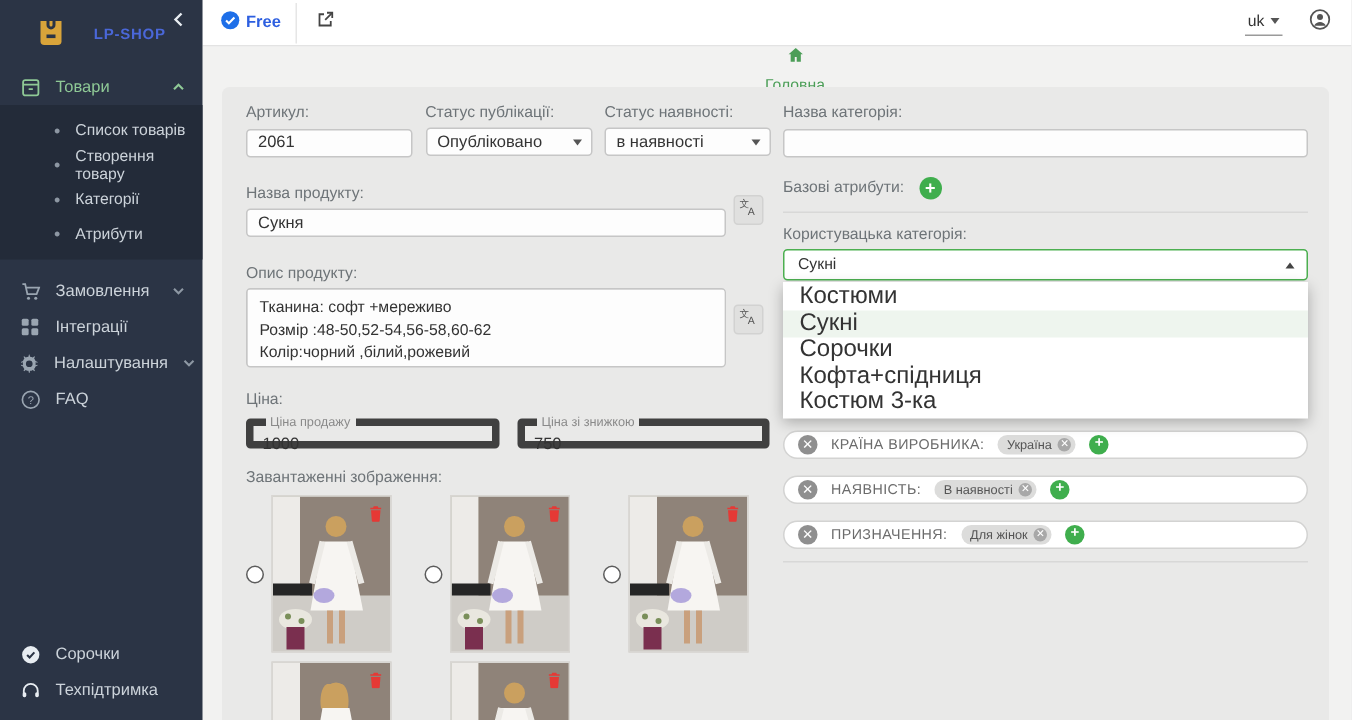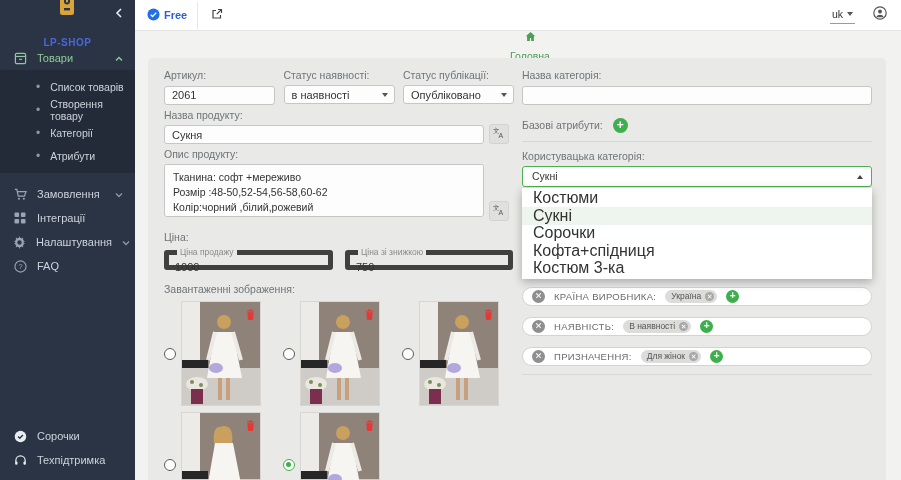--- a/index.html
+++ b/index.html
@@ -3,21 +3,21 @@
 <meta charset="utf-8">
 <style>
   * { box-sizing: border-box; margin: 0; padding: 0; }
   html,body { width: 901px; height: 480px; overflow: hidden; }
   body { font-family: "Liberation Sans", sans-serif; background: #f2f2f1; color: #333; }
   .app { position: relative; width: 901px; height: 480px; display: flex; }
 
   
   .sidebar { width: 135px; min-width: 135px; height: 480px; background: #2b3445; color: #c9d1d9; position: relative; font-size: 11px; }
   .sb-header { height: 46px; position: relative; display: flex; flex-direction: column; align-items: center; justify-content: center; }
-  .sb-logo { display: flex; flex-direction: column; align-items: center; gap: 20px; }
+  .sb-logo { display: flex; flex-direction: row; align-items: center; gap: 20px; }
   .sb-brand { color: #4a67d8; font-weight: bold; font-size: 10px; letter-spacing: .5px; }
   .sb-collapse { position: absolute; right: 12px; top: 8px; color: #e8edf2; cursor: pointer; }
   .sb-item { height: 24px; display: flex; align-items: center; padding: 0 12px 0 13px; gap: 10px; cursor: pointer; }
   .sb-item .lbl { flex: 1; color: #ccd3da; }
   .sb-item .ico { width: 14px; height: 14px; display: flex; align-items: center; justify-content: center; color: #9aa5b1; }
   .sb-item.active .lbl, .sb-item.active .ico, .sb-item.active .chev { color: #8fc996; }
   .chev { color: #8d97a3; }
   .sb-sub { background: #232b39; padding: 5px 0 6px; }
   .sb-subitem { height: 23px; display: flex; align-items: center; padding-left: 36px; gap: 10px; cursor: pointer; color: #ccd3da; font-size: 10.5px; }
   .sb-subitem .dot { color: #8d97a3; font-size: 12px; line-height: 1; }
@@ -44,21 +44,21 @@
   .col-right { flex: 1; }
 
   .f-label { font-size: 10.5px; color: #6e7478; margin-bottom: 4px; display: block; }
   .inp { width: 100%; height: 19px; background: #fdfdfd; border: 1px solid #c6c6c6; border-radius: 3px; font-size: 11px; font-family: "Liberation Sans", sans-serif; color: #333; padding: 0 7px; outline: none; }
   .sel { position: relative; width: 100%; height: 19px; background: #fdfdfd; border: 1px solid #c6c6c6; border-radius: 3px; font-size: 11px; color: #333; padding: 0 18px 0 7px; display: flex; align-items: center; cursor: pointer; }
   .sel .caret-down { position: absolute; right: 6px; top: 7px; }
 
   .row3 { display: flex; justify-content: space-between; }
   .row3 .fld { width: 111px; }
 
-  .name-row, .desc-row { display: flex; align-items: flex-end; gap: 5px; margin-top: 4px; }
+  .name-row, .desc-row { display: flex; align-items: center; gap: 5px; margin-top: 18px; }
   .name-row .fld, .desc-row .fld { width: 320px; }
   .tool-btn { width: 20px; height: 20px; background: #e0e0df; border: 1px solid #d2d2d1; border-radius: 3px; display: flex; align-items: center; justify-content: center; cursor: pointer; color: #555; }
   textarea.desc { width: 100%; height: 53px; background: #fdfdfd; border: 1px solid #c6c6c6; border-radius: 3px; font-size: 10.5px; line-height: 1.45; font-family: Liberation Sans, sans-serif; color: #333; padding: 5px 8px; resize: none; outline: none; }
 
   .price-block { margin-top: 10px; }
   .price-row { display: flex; gap: 12px; margin-top: 2px; }
   fieldset.price-fs { border: 5px solid #404040; border-radius: 3px; background: transparent; padding: 0 6px 3px; height: 23px; }
   fieldset.price-fs.fs1 { width: 169px; } fieldset.price-fs.fs2 { width: 168px; }
   fieldset.price-fs legend { font-size: 8.5px; color: #8a8a8a; padding: 0 3px; margin-left: 2px; }
   fieldset.price-fs input { border: none; background: transparent; width: 95%; font-size: 11px; font-family: "Liberation Sans", sans-serif; color: #333; outline: none; padding: 0; }
@@ -280,30 +280,30 @@
 
     <div class="panel">
 
       <div class="col-left">
         <div class="row3">
           <div class="fld">
             <label class="f-label">Артикул:</label>
             <input class="inp" value="2061" style="">
           </div>
           <div class="fld">
+            <label class="f-label">Статус публікації:</label>
+            <div class="sel">
+              <span>Опубліковано</span>
+              <span class="caret-down"></span>
+            </div>
+          </div>
+          <div class="fld">
             <label class="f-label">Статус наявності:</label>
             <div class="sel">
               <span>в наявності</span>
-              <span class="caret-down"></span>
-            </div>
-          </div>
-          <div class="fld">
-            <label class="f-label">Статус публікації:</label>
-            <div class="sel">
-              <span>Опубліковано</span>
               <span class="caret-down"></span>
             </div>
           </div>
         </div>
 
         <div class="name-row">
           <div class="fld">
             <label class="f-label">Назва продукту:</label>
             <input class="inp" value="Сукня" style="">
           </div>

